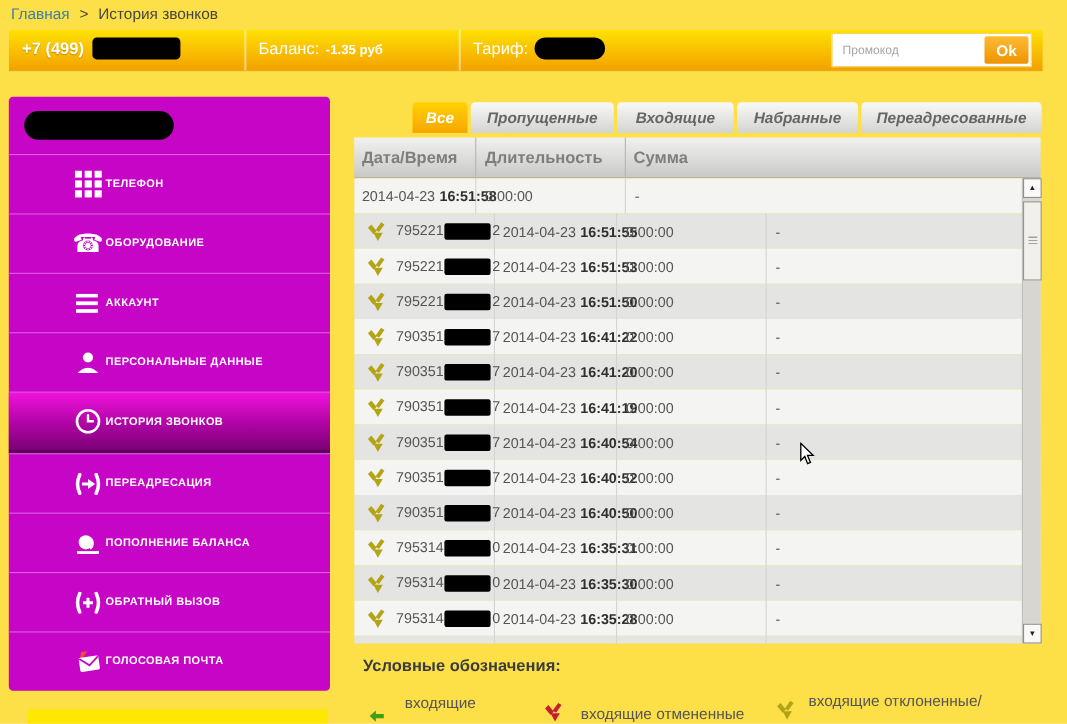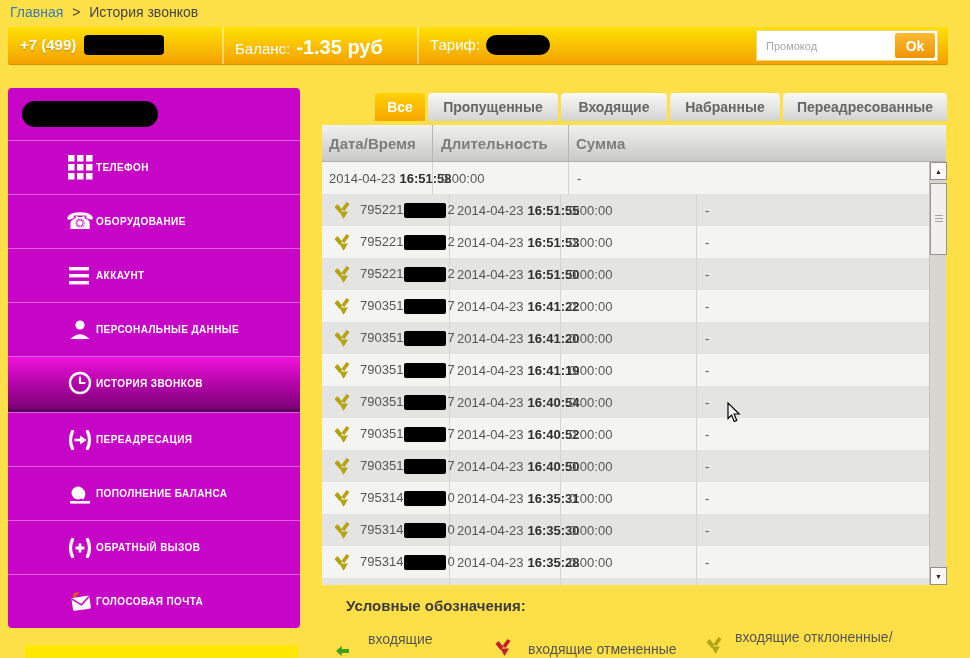--- a/index.html
+++ b/index.html
@@ -15,21 +15,21 @@
   
   .topbar {
     position:absolute; left:8px; top:27px; width:940px; height:38px;
     background:linear-gradient(#ffe103,#f3a100); border-radius:2px;
     border-bottom:1px solid #d98f00;
   }
   .topbar .vdiv { position:absolute; top:0; bottom:0; width:2px; background:rgba(255,255,255,0.45); }
   .vdiv.d1 { left:214px; } .vdiv.d2 { left:409px; }
   .tb-phone { position:absolute; left:12px; top:9px; color:#fff; font-size:15px; font-weight:bold; text-shadow:0 1px 1px rgba(0,0,0,0.25); }
   .tb-balance { position:absolute; left:227px; top:9px; color:#fff; font-size:15px; }
-  .tb-balance .val { font-weight:bold; font-size:20px; margin-left:6px; }
+  .tb-balance .val { font-weight:bold; font-size:12px; margin-left:6px; }
   .tb-tariff { position:absolute; left:422px; top:9px; color:#fff; font-size:15px; }
   .redact { display:inline-block; background:#000; vertical-align:middle; }
   .redact-phone  { width:80px; height:20px; border-radius:4px; margin-left:8px; margin-top:-3px; }
   .redact-tariff { width:64px; height:20px; border-radius:10px; margin-left:6px; margin-top:-3px; }
   .promo { position:absolute; right:10px; top:3px; width:182px; height:31px;
     background:#fff; border:1px solid #f2d574; display:flex; align-items:center; padding:2px; }
   .promo input { flex:1; min-width:0; border:none; outline:none; font-family:"Liberation Sans",sans-serif;
     font-size:11px; color:#555; padding:0 7px; background:transparent; }
   .promo input::placeholder { color:#a7a7a7; }
   .promo button { width:40px; height:25px; border:none; border-radius:2px; cursor:pointer;
@@ -40,21 +40,21 @@
   .account-item { height:52px; position:relative; }
   .redact-account { position:absolute; left:14px; top:13px; width:136px; height:26px; border-radius:13px; }
   .nav-item { height:54px; display:flex; align-items:center; border-top:1px solid #de5cde; cursor:pointer; position:relative; }
   .nav-icon { width:30px; margin-left:57px; display:flex; justify-content:center; align-items:center; color:#fff; }
   .nav-icon .glyph { font-size:23px; color:#fff; line-height:1; }
   .nav-label { margin-left:1px; color:#fff; font-size:10px; font-weight:bold; letter-spacing:0.4px; }
   .nav-item.active { background:linear-gradient(#f012dc,#ae04a4 55%,#7c0275); border-bottom:3px solid #5c0157; height:56px; }
   
   .yellow-stub { position:absolute; left:25px; top:645px; width:273px; height:13px; background:#ffe800; }
   
-  .tabs { position:absolute; left:375px; top:93px; height:28px; display:flex; gap:3px; }
+  .tabs { position:absolute; left:375px; top:93px; height:28px; display:flex; gap:3px;font-style:italic; }
   .tab { height:28px; display:flex; align-items:center; justify-content:center; cursor:pointer;
     border-radius:4px 4px 0 0; font-size:14px; font-weight:bold; color:#666;
     background:linear-gradient(#f9f9f8,#d3d3d1); }
   .tab.active { background:linear-gradient(#ffd103,#f7a600); color:#fff; }
   .tab-0 { width:50px; } .tab-1 { width:130px; } .tab-2 { width:106px; }
   .tab-3 { width:110px; } .tab-4 { width:164px; }
   
   .table { position:absolute; left:322px; top:125px; width:624px; height:460px; }
   .thead { height:37px; display:flex; background:linear-gradient(#f1f1ef,#c9c9c7);
     border-bottom:1px solid #b0b0ae; }
@@ -81,21 +81,21 @@
     border-left:1px solid #c2c0ba; }
   .sb-btn { position:absolute; left:0; width:17px; height:18px; background:#faf9f7;
     border:1px solid #8f8f8d; display:flex; align-items:center; justify-content:center;
     font-size:7px; color:#222; cursor:pointer; }
   .sb-btn.up { top:0; } .sb-btn.down { bottom:0; }
   .sb-thumb { position:absolute; left:0; top:21px; width:17px; height:72px; background:#f1f0ec;
     border:1px solid #96968f; display:flex; align-items:center; justify-content:center; cursor:grab; }
   .sb-grip { width:8px; height:8px;
     background:repeating-linear-gradient(to bottom,#a3a39c 0 1px,transparent 1px 3px); }
   
-  .legend-title { position:absolute; left:346px; top:597px; font-size:15px; font-weight:bold; color:#3c3c3c; }
+  .legend-title { position:absolute; left:330px; top:597px; font-size:15px; font-weight:bold; color:#3c3c3c; }
   .legend-item { position:absolute; font-size:14px; color:#555; }
   .legend-icon { position:absolute; width:20px; height:20px; }
   .li-0-icon { left:333px; top:643px; } .li-0-label { left:368px; top:631px; }
   .li-1-icon { left:494px; top:638px; } .li-1-label { left:528px; top:641px; }
   .li-2-icon { left:705px; top:636px; } .li-2-label { left:735px; top:629px; }
   
   .cursor { position:absolute; left:727px; top:402px; pointer-events:none; }
 </style>
 </head>
 <body>

